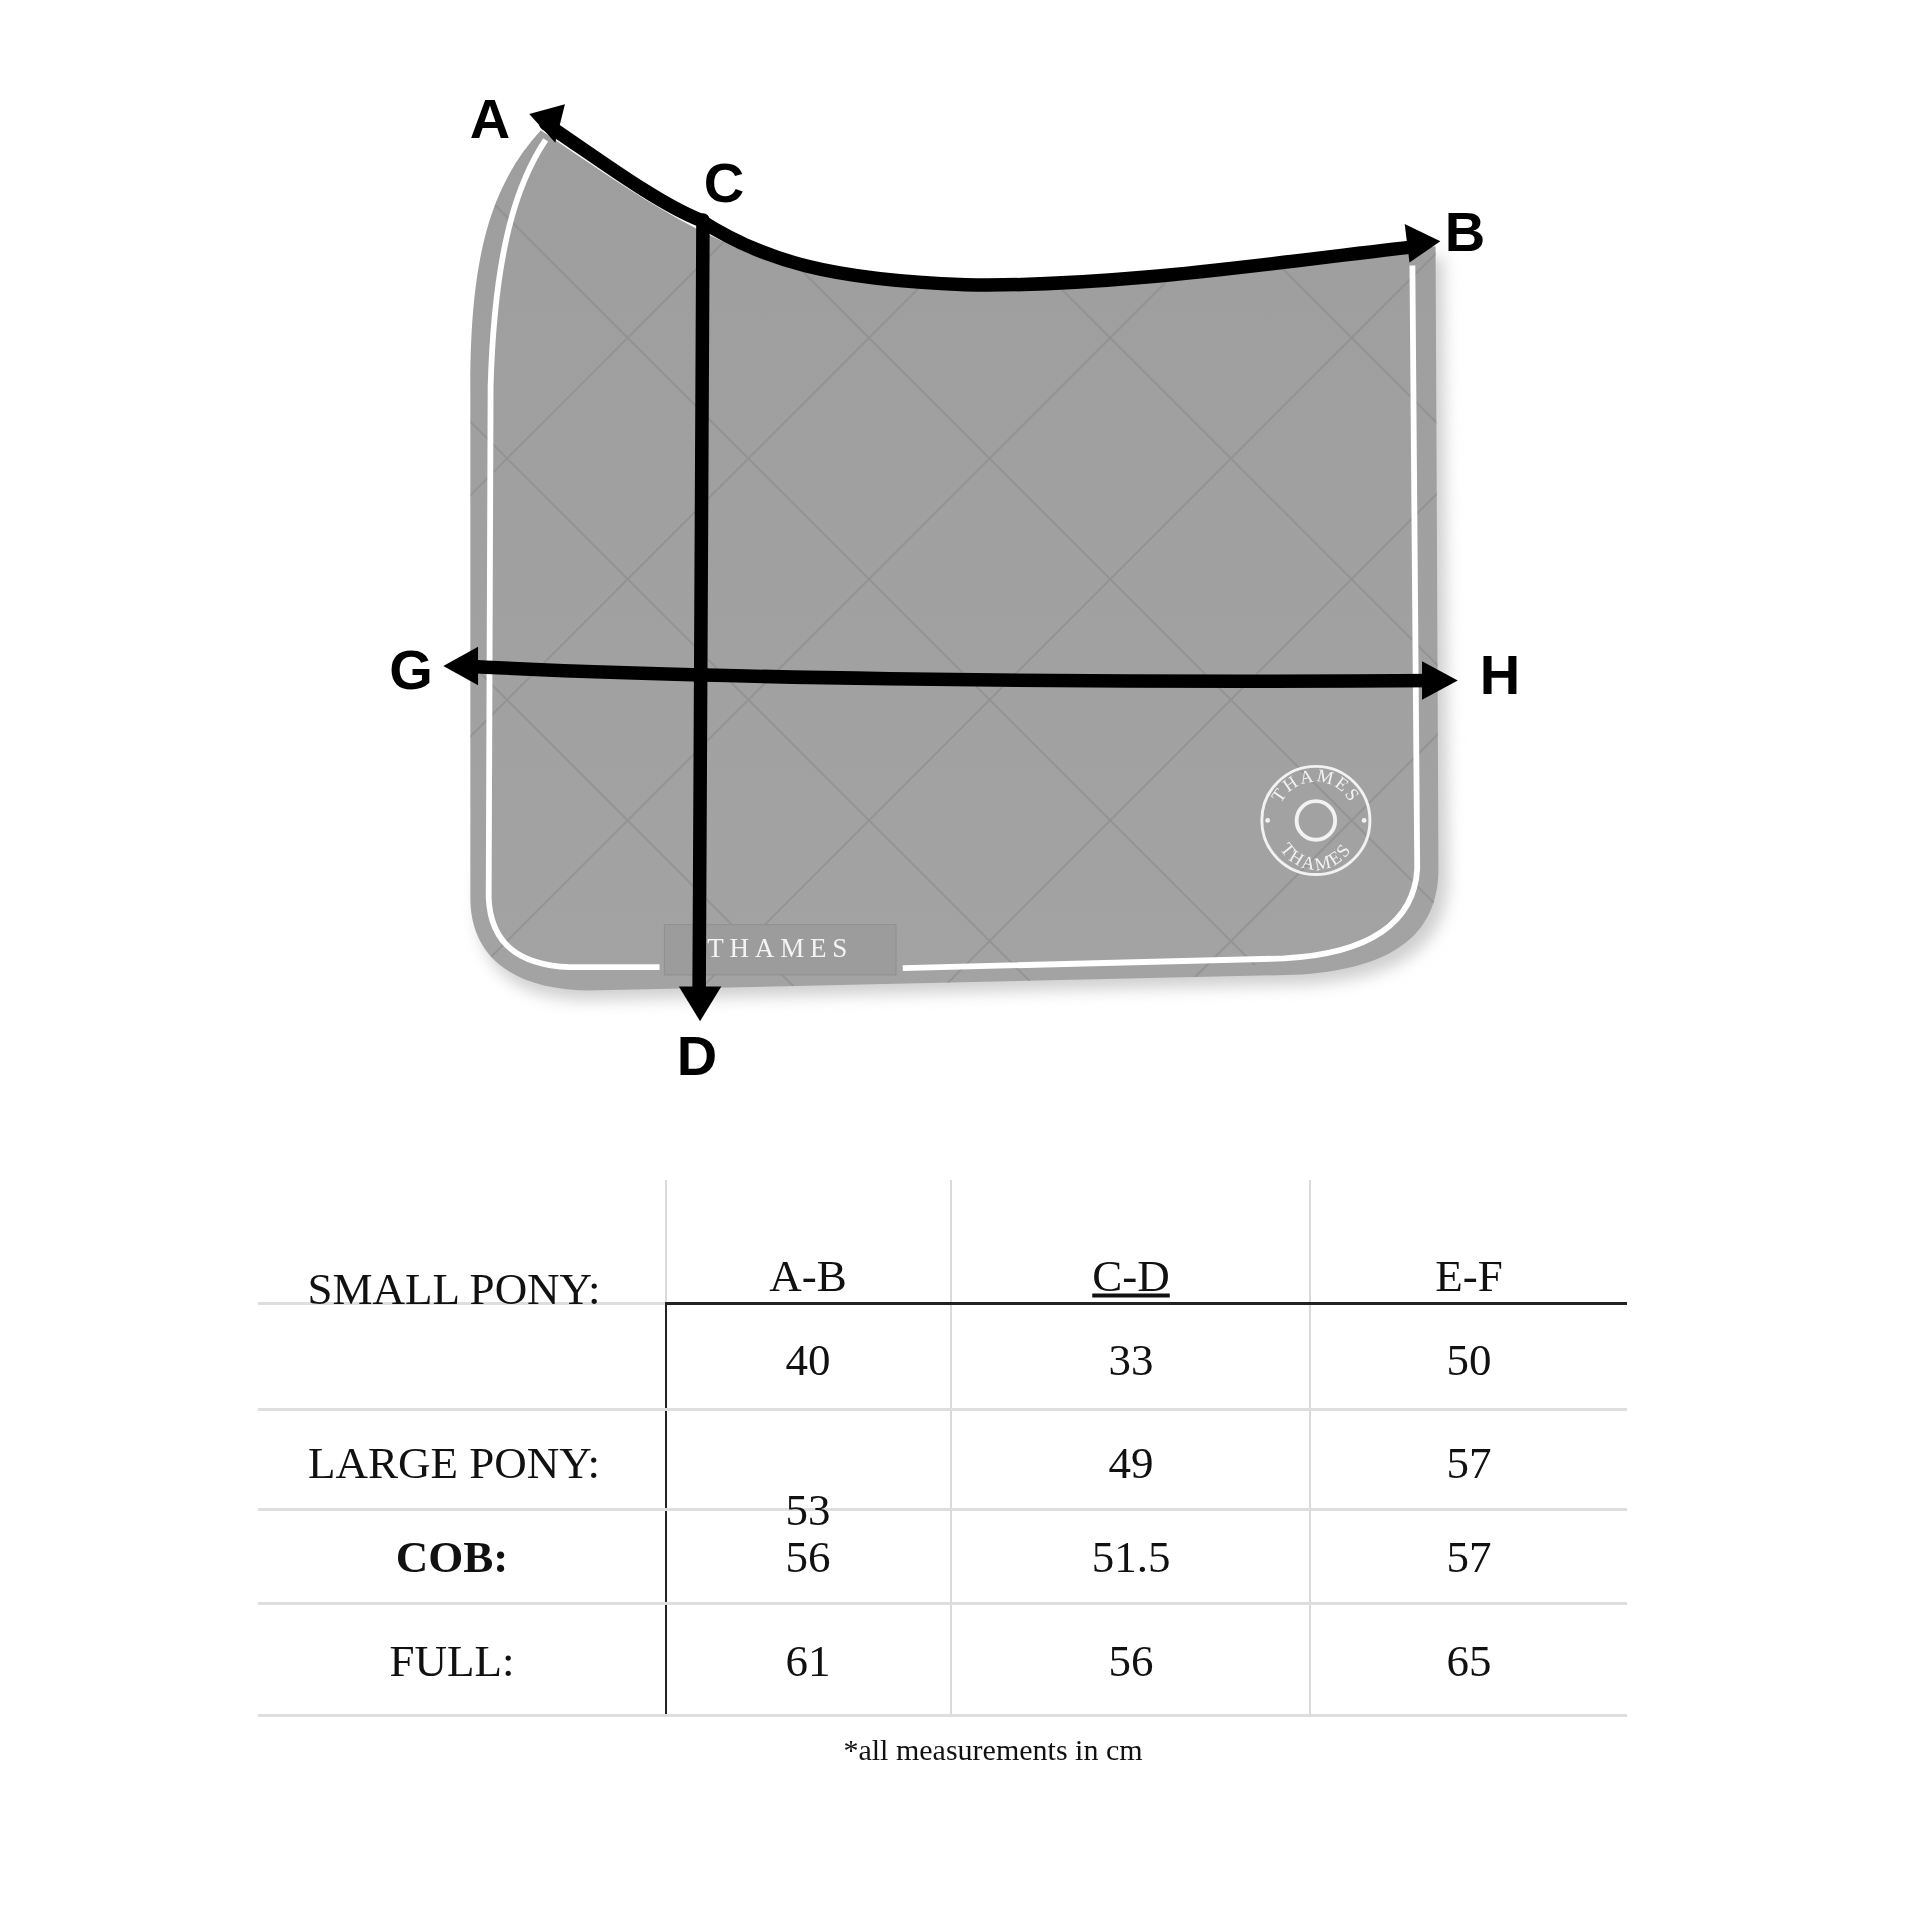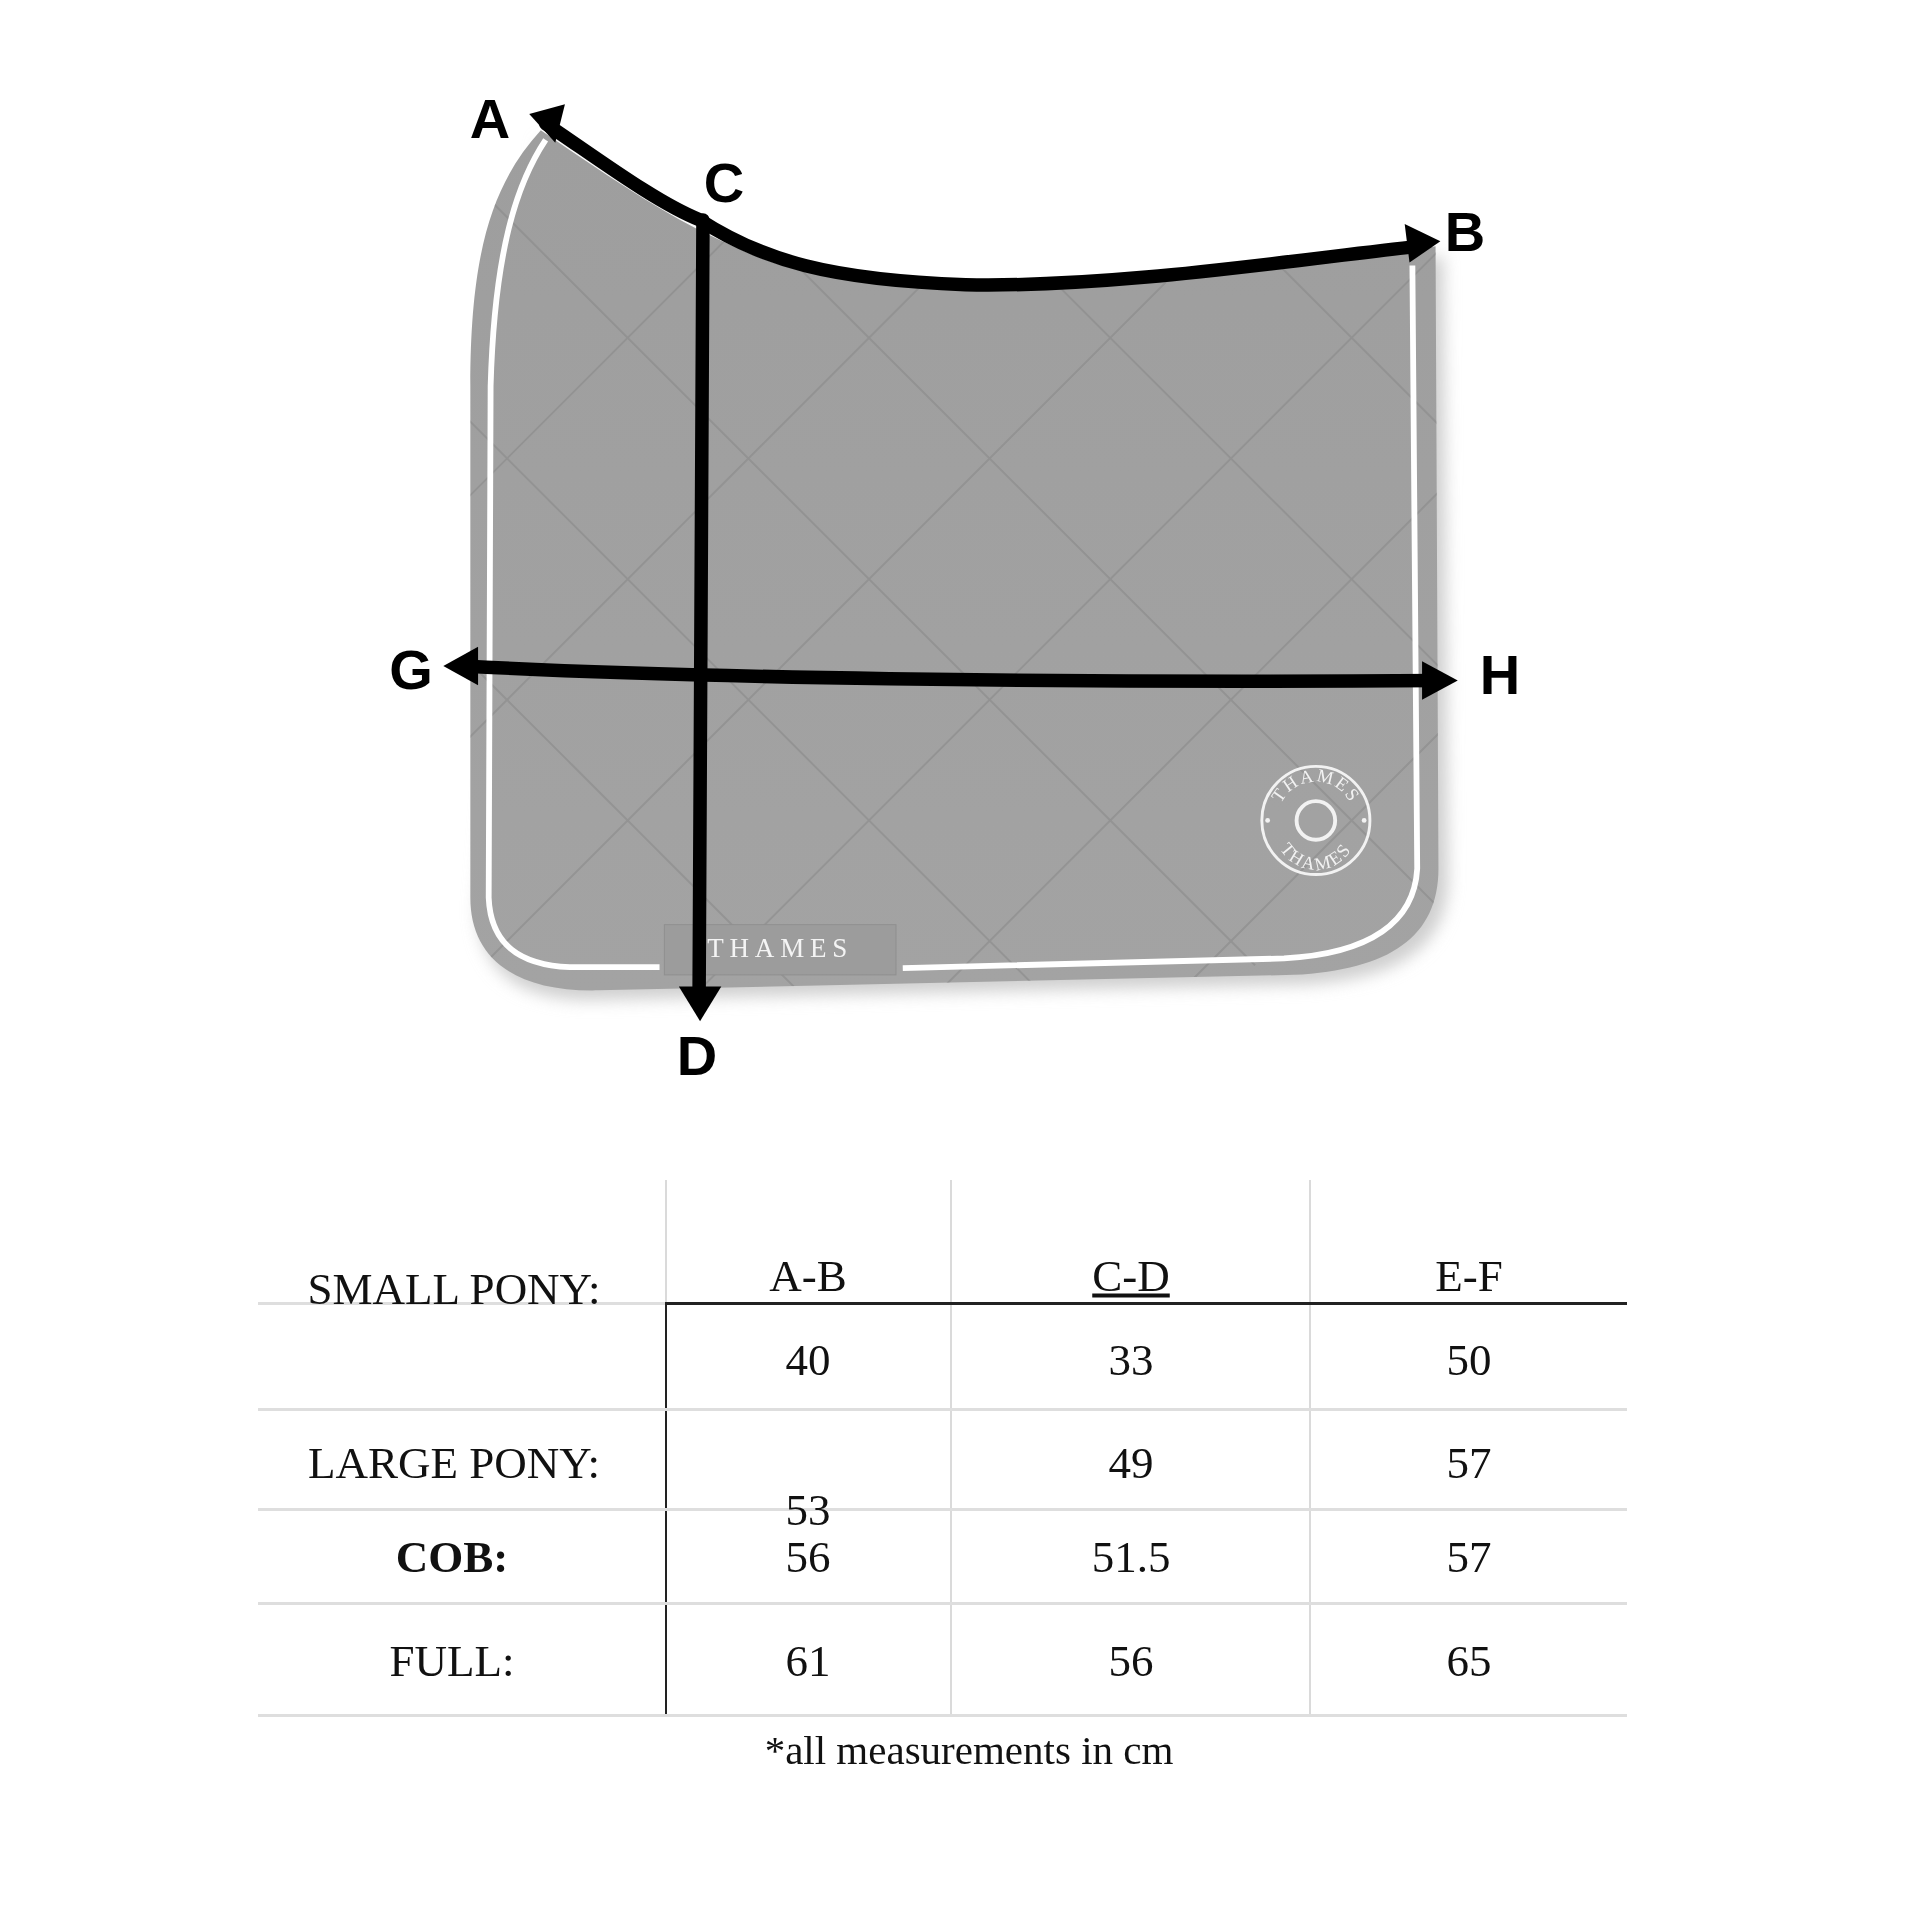--- a/index.html
+++ b/index.html
@@ -3,21 +3,21 @@
 <meta charset="utf-8">
 <style>
   html, body { margin:0; padding:0; background:#ffffff; }
   body { width:1931px; height:1931px; position:relative; overflow:hidden; font-family:"Liberation Serif", serif; }
   #diagram { position:absolute; left:0; top:0; width:1931px; height:1110px; }
   .lbl { position:absolute; font-family:"Liberation Sans", sans-serif; font-weight:bold; font-size:56px; color:#000; line-height:1; transform:translate(-50%,-50%); }
   #table-wrap { position:absolute; left:0; top:0; width:1931px; height:1931px; }
   .vline { position:absolute; width:1.9px; background:#dadada; }
   .hline { position:absolute; height:2.9px; background:#dedede; }
   .cell { position:absolute; transform:translate(-50%,-50%); font-size:45px; color:#111; white-space:nowrap; line-height:1; }
-  .foot { position:absolute; transform:translate(-50%,-50%); font-size:41px; color:#111; white-space:nowrap; }
+  .foot { position:absolute; transform:translate(-50%,-50%); font-size:30px; color:#111; white-space:nowrap;margin-left:24px; }
 </style>
 </head>
 <body>
 
 <div id="diagram">
   <svg width="1931" height="1110" viewBox="0 0 2000 1150">
     <defs>
       <filter id="blur">
           <feGaussianBlur stdDeviation="8"></feGaussianBlur>
         </filter>

